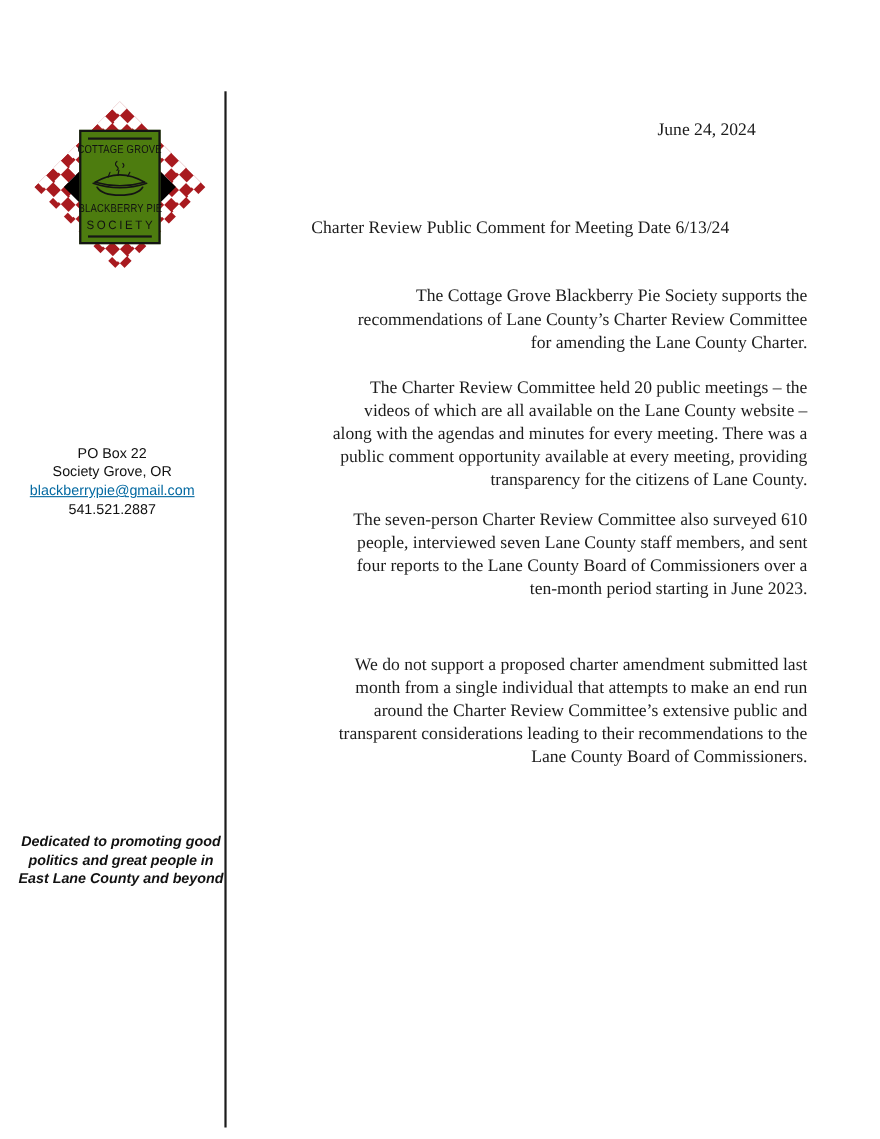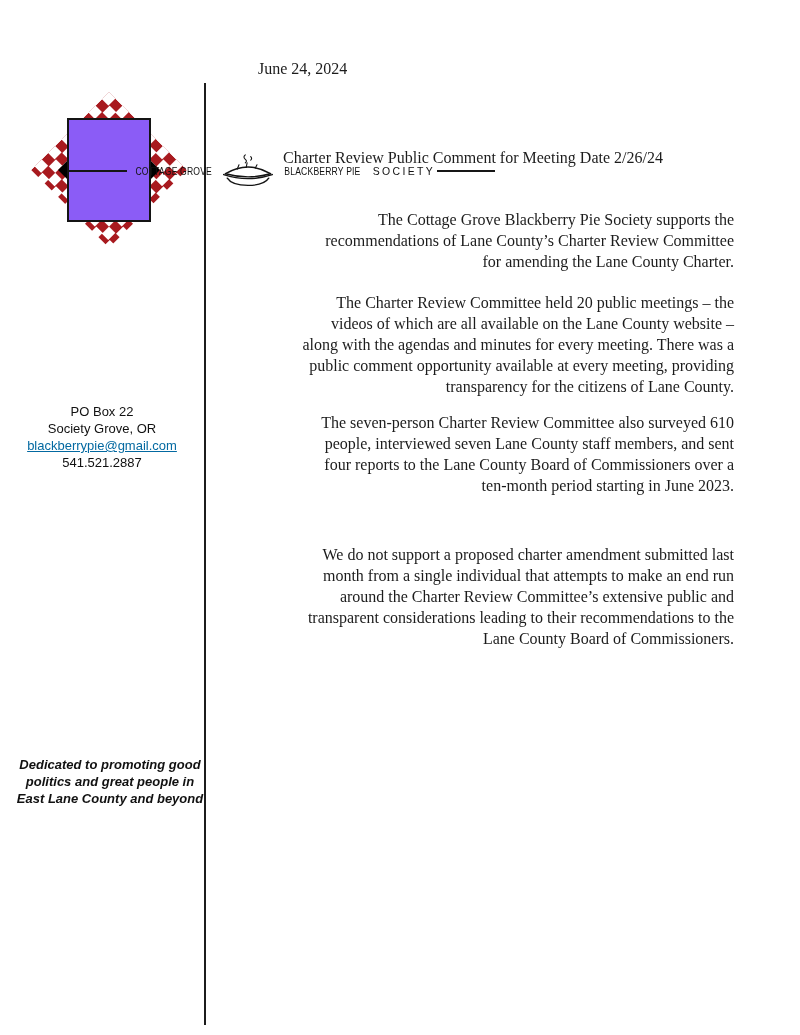--- a/index.html
+++ b/index.html
@@ -16,22 +16,22 @@
   .diamond {
     position:absolute; left:50%; top:50%; width:110px; height:110px;
     transform:translate(-50%,-50%) rotate(45deg);
     background-color:#fff;
     background-image:conic-gradient(#a81a1f 0 90deg, #ffffff 90deg 180deg, #a81a1f 180deg 270deg, #ffffff 270deg 360deg);
     background-size:19px 19px;
   }
   .diamond-inner { position:absolute; inset:19px; background:#000; }
   .logo-box {
     position:absolute; left:50%; top:50%; transform:translate(-50%,-50%);
-    width:84px; height:104px; background:#8b5cf6; border:2px solid #141414;
-    box-sizing:border-box; display:flex; flex-direction:row; align-items:center;
+    width:74px; height:104px; background:#4d7c0f; border:2px solid #141414;
+    box-sizing:border-box; display:flex; flex-direction:column; align-items:center;
     justify-content:space-between; padding:5px 0 4px 0;
     font-family:"Liberation Sans", sans-serif; color:#111;
   }
   .rule { width:58px; height:2px; background:#161616; flex:0 0 auto; }
   .logo-line { white-space:nowrap; transform:scaleX(.82); font-size:10.5px; letter-spacing:.2px; }
   .logo-line.society { transform:scaleX(.95); font-size:11px; letter-spacing:2.5px; margin-left:2px; }
   .pie { width:56px; height:36px; flex:0 0 auto; }
 
   
   .contact {
@@ -40,21 +40,21 @@
   }
   .email { color:#0369a1; text-decoration:underline; }
   .motto {
     position:absolute; left:0; top:756px; width:220px; text-align:center;
     font-family:"Liberation Sans", sans-serif; font-size:13px; line-height:17px;
     font-weight:700; font-style:italic; white-space:pre-line; color:#111;
   }
 
   
   .letter { position:absolute; left:258px; top:0; width:476px; font-size:16px; line-height:21px; color:#1c1c1c; }
-  .date { margin-top:58px; text-align:left; padding-right:47px; }
+  .date { margin-top:108px; text-align:right; padding-right:47px; }
   .subject { margin-top:68px; padding-left:25px; }
   .para { margin:0; white-space:pre;text-align:right; }
   .p1 { margin-top:41px; }
   .p2 { margin-top:20px; }
   .p3 { margin-top:15px; }
   .p4 { margin-top:48px; }
 </style>
 </head>
 <body>
 
@@ -92,21 +92,21 @@
     <div><a class="email" href="#">blackberrypie@gmail.com</a></div>
     <div>541.521.2887</div>
   </div>
 
   <div class="motto">Dedicated to promoting good
 politics and great people in
 East Lane County and beyond</div>
 
   <main class="letter">
     <div class="date">June 24, 2024</div>
-    <div class="subject">Charter Review Public Comment for Meeting Date 2/26/24</div>
+    <div class="subject">Charter Review Public Comment for Meeting Date 6/13/24</div>
     <p class="para p1">The Cottage Grove Blackberry Pie Society supports the
 recommendations of Lane County’s Charter Review Committee
 for amending the Lane County Charter.</p>
     <p class="para p2">The Charter Review Committee held 20 public meetings – the
 videos of which are all available on the Lane County website –
 along with the agendas and minutes for every meeting. There was a
 public comment opportunity available at every meeting, providing
 transparency for the citizens of Lane County.</p>
     <p class="para p3">The seven-person Charter Review Committee also surveyed 610
 people, interviewed seven Lane County staff members, and sent

